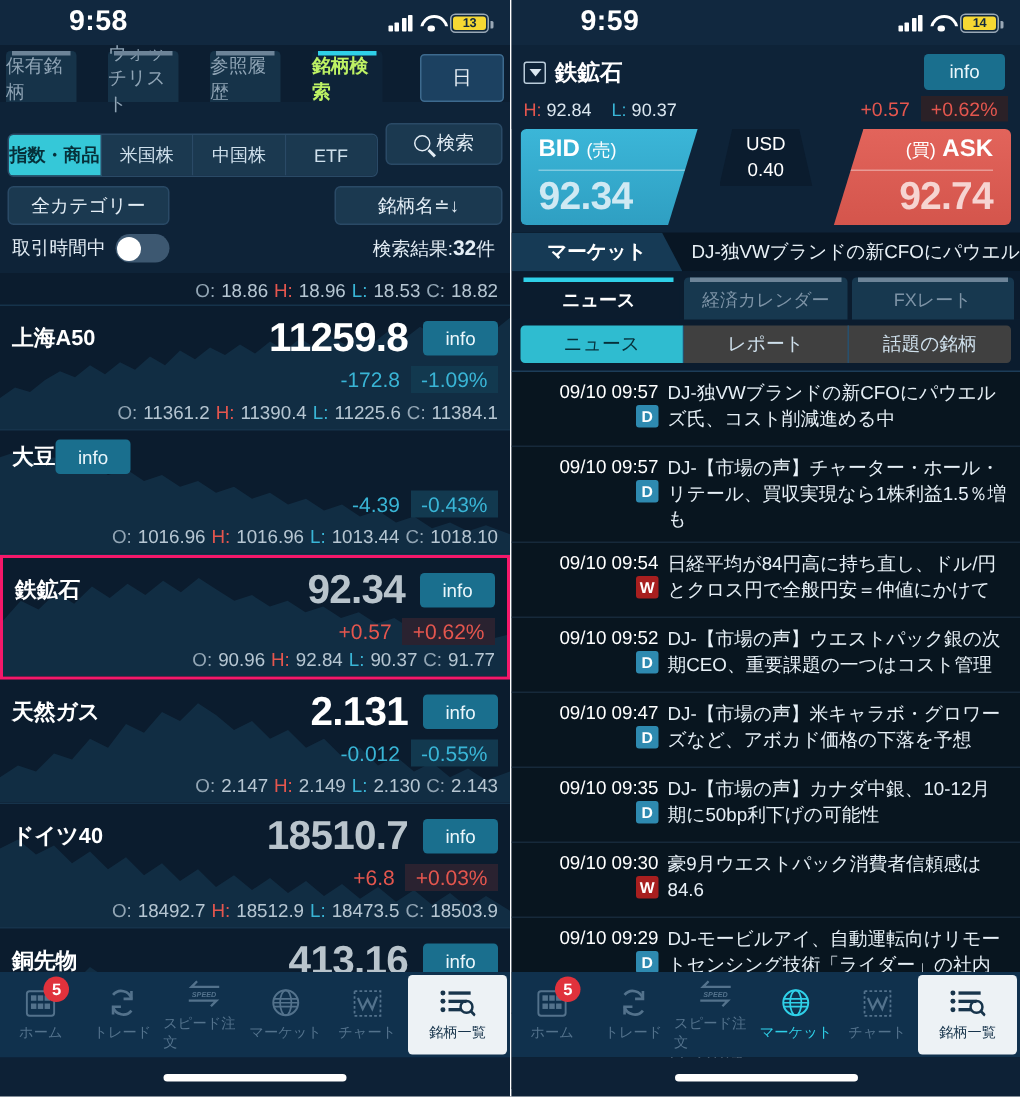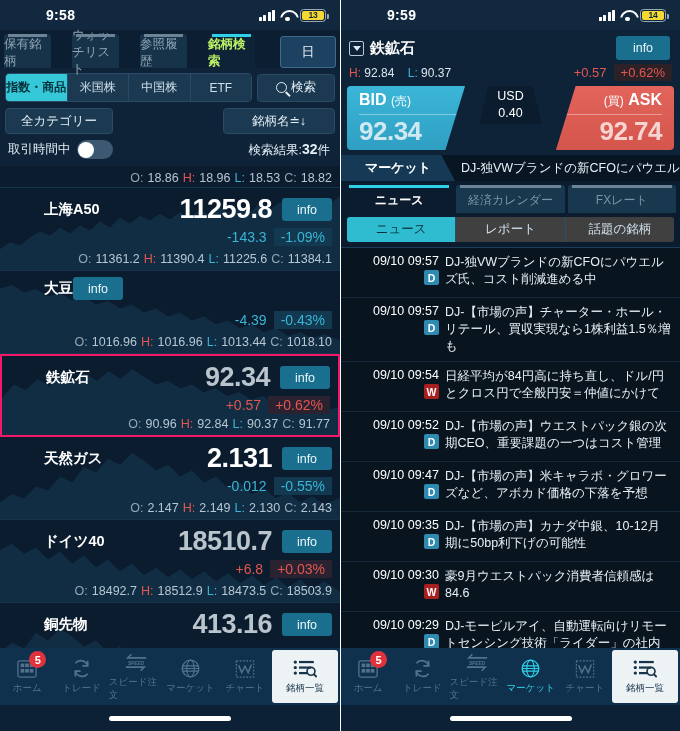--- a/index.html
+++ b/index.html
@@ -13,21 +13,21 @@
   .phone{ width:340px; height:731px; position:relative; background:#0e2338; overflow:hidden; }
   .phone.right{ border-left:1px solid #ffffff; }
 
   
   .statusbar{
     height:30px; background:#11283f; display:flex; align-items:center;
     position:relative; flex:none;
   }
   .sb-time{
     position:absolute; left:0; right:0; text-align:left; padding-left:46px;
-    color:#fff; font-size:14px; font-weight:bold; letter-spacing:.3px;
+    color:#fff; font-size:19px; font-weight:bold; letter-spacing:.3px;
   }
   .sb-right{ position:absolute; right:14px; display:flex; align-items:center; gap:5px; }
   .sig{ display:flex; align-items:flex-end; gap:1.5px; height:11px; }
   .sig i{ width:3px; background:#fff; border-radius:.5px; display:block; }
   .sig i:nth-child(1){height:4px}.sig i:nth-child(2){height:6px}
   .sig i:nth-child(3){height:8.5px}.sig i:nth-child(4){height:11px}
   .wifi{ position:relative; width:15px; height:11px; }
   .wifi::before{
     content:""; position:absolute; left:0; top:0; width:15px; height:15px;
     border:2.6px solid #fff; border-radius:50%;
@@ -58,21 +58,21 @@
   .tab.active{ background:#0e2338; color:#bef264; font-weight:bold; }
   .tab.active::before{ background:#2fd0e8; }
   .daybtn{
     flex:0 0 56px; height:32px; margin-left:4px; background:#1c4161;
     border:1px solid #3d6a8e; border-radius:3px; color:#e6eef5; font-size:13px;
     display:flex; align-items:center; justify-content:center;
   }
 
   
   .filterrow{ display:flex; background:#0e2338; padding:5px 5px 0 5px; gap:0; align-items:center; }
-  .segwrap{ display:flex; flex:1; border-radius:4px; overflow:hidden; border:1px solid #2a4a66; }
+  .segwrap{ display:flex; flex:1; border-radius:4px; overflow:hidden; border:1px solid #2a4a66;margin-top:16px; }
   .seg{ flex:1; height:27px; background:#1b3950; color:#cfe0ec; font-size:12px;
         display:flex; align-items:center; justify-content:center;
         border-right:1px solid #2a4a66; }
   .seg:last-child{ border-right:none; }
   .seg.on{ background:#35c8d8; color:#06303a; font-weight:bold; }
   .searchbtn{ flex:0 0 78px; margin-left:5px; height:28px; background:#1b3950;
      border:1px solid #2a4a66; border-radius:4px; display:flex; align-items:center;
      justify-content:center; gap:4px; color:#e3edf5; font-size:12.5px; }
   .mag{ width:11px; height:11px; border:1.8px solid #e3edf5; border-radius:50%; position:relative; }
   .mag::after{ content:""; position:absolute; right:-4px; bottom:-3px; width:5.5px; height:1.8px;
@@ -94,21 +94,21 @@
   .togleft{display:flex; align-items:center;}
   .result{ color:#e3edf5; font-size:12.5px; }
   .result b{ font-size:14px; font-weight:bold; }
 
   
   .list{ background:#0b1c2e; }
   .row{ position:relative; height:83px; border-bottom:1px solid #16334b; overflow:hidden; }
   .row.partial{ height:22px; }
   .row .spark{ position:absolute; inset:0; }
   .row .spark svg{ width:100%; height:100%; display:block; }
-  .rowtop{ position:absolute; left:0; right:0; top:6px; display:flex; align-items:center; padding:0 8px;margin-left:36px; }
+  .rowtop{ position:absolute; left:0; right:0; top:6px; display:flex; align-items:center; padding:0 8px; }
   .rname{ color:#fff; font-size:14.5px; font-weight:bold; flex:none; }
   .rprice{ flex:1; text-align:right; padding-right:10px; font-size:27px; font-weight:bold;
      letter-spacing:-.5px; }
   .rprice.up{ color:#b9c4cc; }
   .rprice.dn{ color:#fff; }
   .infobtn{ flex:none; width:50px; height:23px; background:#1a6f8e; border-radius:3px;
      color:#eaf6fb; font-size:12.5px; display:flex; align-items:center; justify-content:center; }
   .rowmid{ position:absolute; right:8px; top:40px; display:flex; align-items:center; gap:0; }
   .chg{ font-size:14px; padding:1px 7px; }
   .chgpct{ font-size:14px; padding:1px 7px; }
@@ -288,21 +288,21 @@
       <svg viewBox="0 0 340 83" preserveAspectRatio="none">
         <polygon points="0,83 0,62 10,55 20,58 30,50 40,44 50,48 60,40 70,46 80,38 90,43 100,34 110,40 120,30 130,36 140,28 150,33 160,26 170,32 180,24 190,30 200,22 210,28 220,20 230,26 240,18 250,24 260,16 270,22 280,14 290,20 300,12 310,18 320,10 330,16 340,8 340,83" fill="#133047" opacity="0.85"></polygon>
       </svg>
     </div>
     <div class="rowtop">
       <span class="rname">上海A50</span>
       <span class="rprice dn">11259.8</span>
       <span class="infobtn">info</span>
     </div>
     <div class="rowmid">
-      <span class="chg dn">-143.3</span>
+      <span class="chg dn">-172.8</span>
       <span class="chgpct dn">-1.09%</span>
     </div>
     <div class="ohlc">
       <span>O:</span>
               <span class="num">11361.2</span>
       <span class="lo">H:</span>
               <span class="num">11390.4</span>
       <span class="ll">L:</span>
               <span class="num">11225.6</span>
       <span>C:</span>

